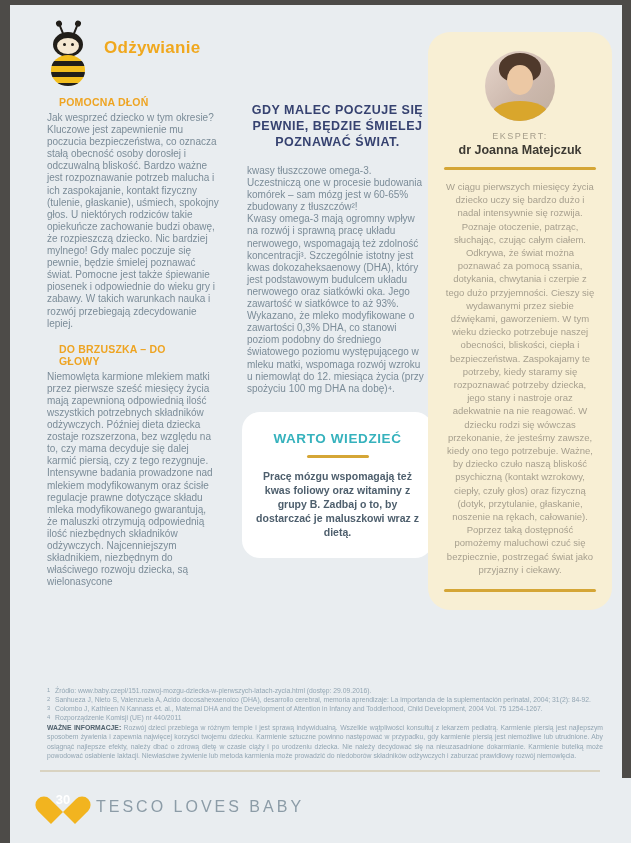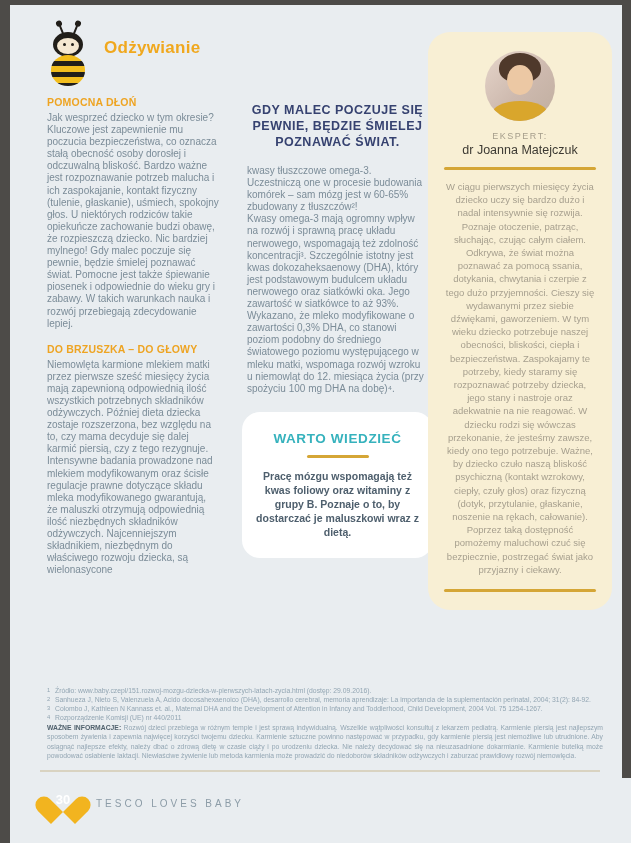--- a/index.html
+++ b/index.html
@@ -28,21 +28,21 @@
   .bee-body { position:absolute; top:33px; left:5px; width:34px; height:31px;
     background:repeating-linear-gradient(180deg,#f2bd1d 0 6px,#211e19 6px 11px);
     border-radius:50% / 48%; }
   .section-title { position:absolute; left:104px; top:38px; margin:0;
     font-size:17px; font-weight:bold; color:#f0a81e; letter-spacing:0.3px; }
 
   
   .col { position:absolute; }
   .col1 { left:47px; top:96px; width:172px; }
   .col2 { left:247px; top:100px; width:181px; }
-  .col-heading { margin:0 0 4px; font-size:10.5px; font-weight:bold; color:#eea422; letter-spacing:0.2px; }
+  .col-heading { margin:0 12px 4px; font-size:10.5px; font-weight:bold; color:#eea422; letter-spacing:0.2px; }
   .mt { margin-top:13px; }
   .body-text { margin:0; font-size:10px; line-height:12.1px; color:#7b8c98; }
 
   .quote { text-align:center; color:#364270; font-weight:bold; font-size:12.5px;
     line-height:16px; letter-spacing:0.5px; margin:2px 0 15px; }
 
   .callout { margin-top:17px; margin-left:-5px; width:calc(100% + 10px); box-sizing:border-box;
     background:#ffffff; border-radius:18px; padding:19px 13px 19px; text-align:center; }
   .callout-title { color:#36b2bd; font-weight:bold; font-size:13.5px; letter-spacing:0.6px; }
   .gold-rule { height:3px; background:#d5a636; border-radius:2px; }
@@ -51,21 +51,21 @@
 
   
   .expert { position:absolute; left:428px; top:32px; width:184px; box-sizing:border-box;
     background:#f8efd4; border-radius:22px; padding:16px 16px 14px; text-align:center; }
   .avatar { position:relative; width:70px; height:70px; margin:3px auto 10px; border-radius:50%;
     overflow:hidden; background:linear-gradient(135deg,#e6d5ca 0%,#cdb9ae 55%,#c0ae9f 100%); }
   .av-hair  { position:absolute; top:2px; left:14px; width:42px; height:30px; background:#4f392b; border-radius:50% 50% 45% 45%; }
   .av-face  { position:absolute; top:14px; left:22px; width:26px; height:30px; background:#ecc8a4; border-radius:50%; }
   .av-shirt { position:absolute; bottom:-8px; left:6px; width:58px; height:28px; background:#d9a62c; border-radius:50% 50% 0 0; }
   .expert-label { font-size:9px; color:#a59d8b; letter-spacing:1.5px; }
-  .expert-name  { font-size:12.5px; font-weight:normal; color:#3d3a33; margin-top:2px; }
+  .expert-name  { font-size:12.5px; font-weight:bold; color:#3d3a33; margin-top:2px; }
   .expert-affiliation { font-size:11px; font-style:italic; color:#8f8876; line-height:13.5px; margin-top:2px; }
   .expert .gold-rule { margin:10px 0; }
   .expert-body { margin:0; font-size:9.5px; line-height:13.2px; color:#a69f8e; }
   .expert .gold-rule.bottom { margin-top:13px; margin-bottom:4px; }
 
   
   .footnotes { position:absolute; left:47px; top:687px; width:556px; }
   .footnote { position:relative; padding-left:8px; font-size:6.8px; line-height:8.9px; color:#93a6b3; }
   .fn-marker { position:absolute; left:0; top:-1px; font-size:5.8px; }
   .important { position:absolute; left:47px; top:723px; width:556px;
@@ -75,21 +75,21 @@
   .footer-rule { position:absolute; left:40px; top:770px; width:560px; height:2px; background:#d9d3c1; }
 
   
   .heart { position:absolute; left:46px; top:785px; width:34px; height:31px; }
   .heart::before, .heart::after { content:""; position:absolute; top:0; width:17px; height:27px;
     border-radius:17px 17px 0 0; background:#f2b41f; }
   .heart::before { left:17px; transform:rotate(45deg); transform-origin:0 100%; }
   .heart::after  { left:0; transform:rotate(-45deg); transform-origin:100% 100%; }
   .page-num { position:absolute; left:0; right:0; top:7px; text-align:center; z-index:1;
     color:#ffffff; font-size:13px; font-weight:bold; }
-  .brand { position:absolute; left:96px; top:798px; font-size:10px; letter-spacing:3px; color:#8c9ca7; }
+  .brand { position:absolute; left:96px; top:798px; font-size:16px; letter-spacing:3px; color:#8c9ca7; }
 </style>
 </head>
 <body>
 
 <div>
 
   <div class="frame frame-top"></div>
   <div class="frame frame-left"></div>
   <div class="frame frame-right"></div>
 
@@ -112,21 +112,21 @@
   </section>
 
   <section class="col col2">
     <div class="quote">GDY MALEC POCZUJE SIĘ PEWNIE, BĘDZIE ŚMIELEJ POZNAWAĆ ŚWIAT.</div>
     <p class="body-text">kwasy tłuszczowe omega-3. Uczestniczą one w procesie budowania komórek – sam mózg jest w 60-65% zbudowany z tłuszczów²!</p>
     <p class="body-text">Kwasy omega-3 mają ogromny wpływ na rozwój i sprawną pracę układu nerwowego, wspomagają też zdolność koncentracji³. Szczególnie istotny jest kwas dokozaheksaenowy (DHA), który jest podstawowym budulcem układu nerwowego oraz siatkówki oka. Jego zawartość w siatkówce to aż 93%. Wykazano, że mleko modyfikowane o zawartości 0,3% DHA, co stanowi poziom podobny do średniego światowego poziomu występującego w mleku matki, wspomaga rozwój wzroku u niemowląt do 12. miesiąca życia (przy spożyciu 100 mg DHA na dobę)⁴.</p>
 
     <div class="callout">
       <div class="callout-title">WARTO WIEDZIEĆ</div>
       <div class="gold-rule short"></div>
-      <p class="callout-body">Pracę mózgu wspomagają też kwas foliowy oraz witaminy z grupy B. Poznaje o to, by dostarczać je maluszkowi wraz z dietą.</p>
+      <p class="callout-body">Pracę mózgu wspomagają też kwas foliowy oraz witaminy z grupy B. Zadbaj o to, by dostarczać je maluszkowi wraz z dietą.</p>
     </div>
   </section>
 
   <aside class="expert">
     <div class="avatar">
       <span class="av-hair"></span>
       <span class="av-face"></span>
       <span class="av-shirt"></span>
     </div>
     <div class="expert-label">EKSPERT:</div>

